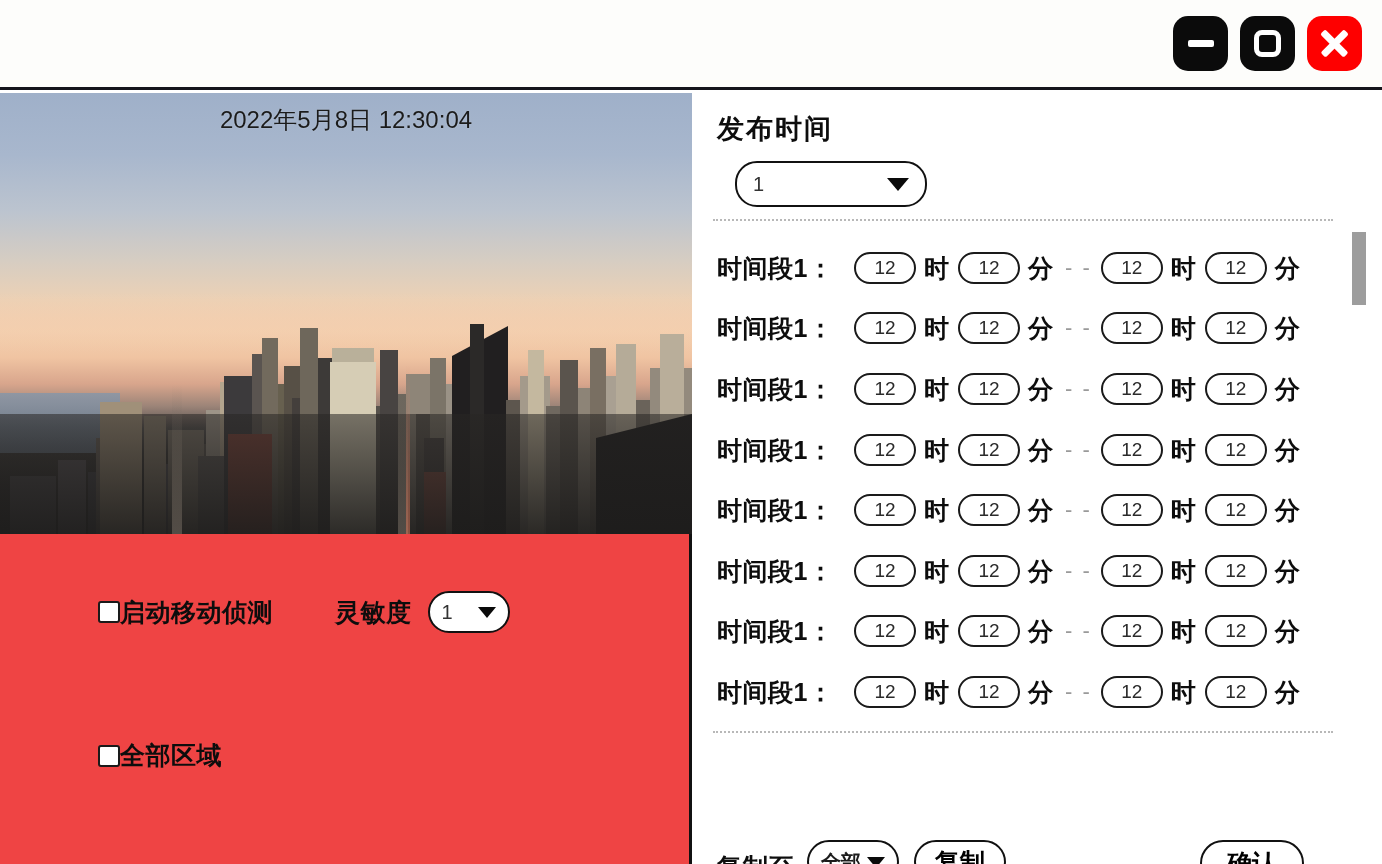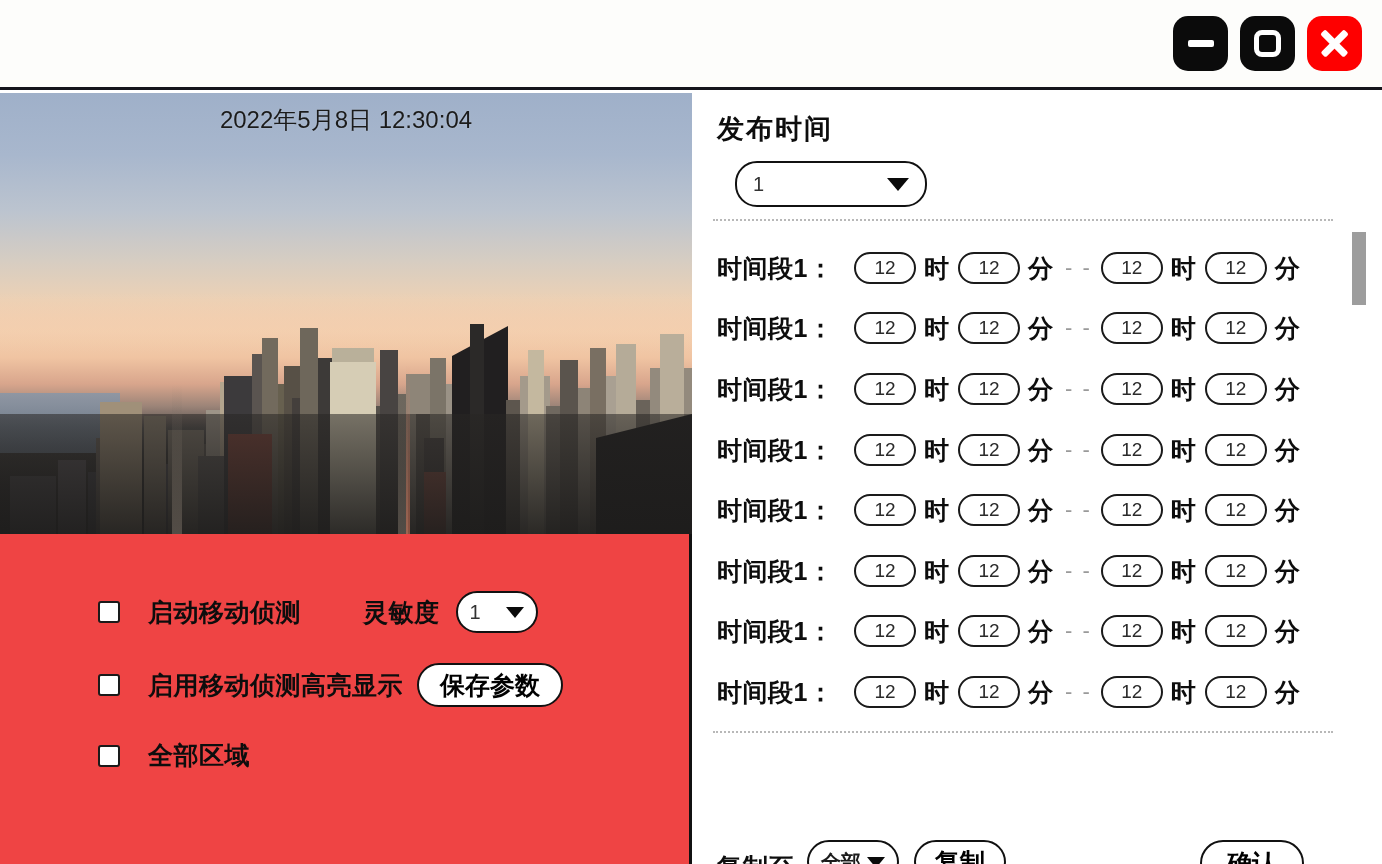--- a/index.html
+++ b/index.html
@@ -125,21 +125,21 @@
   .chk {
     width: 22px; height: 22px;
     border: 2.5px solid #1a1a1a;
     background: #fff;
     border-radius: 3px;
     cursor: pointer;
     flex: 0 0 auto;
   }
   .ctrl-label {
     font-size: 25px; font-weight: 900; color: #0d0d0d;
-    margin-left: 28px; letter-spacing: .5px; white-space: nowrap;
+    margin-left: 0; letter-spacing: .5px; white-space: nowrap;
   }
   .sens-label {
     font-size: 25px; font-weight: 900; color: #0d0d0d;
     margin-left: 62px; letter-spacing: .5px; white-space: nowrap;
   }
   .select-box {
     position: relative;
     border: 2.5px solid #111;
     border-radius: 22px;
     background: #fff;
@@ -364,27 +364,20 @@
   <div class="ctrl-row" style="left:98px; top:498px;">
     <span class="chk"></span>
     <span class="ctrl-label">启动移动侦测</span>
     <span class="sens-label">灵敏度</span>
     <span class="select-box" style="margin-left:16px; width:82px; height:42px; padding:0 12px; justify-content:space-between;">
       <span class="select-val">1</span>
       <span class="caret-sm"></span>
     </span>
   </div>
 
-  <div class="ctrl-row" style="left:98px; top:570px;">
-    <span class="chk"></span>
-    <span class="ctrl-label">启用移动侦测高亮显示</span>
-    <span class="pill-btn" style="margin-left:14px; width:146px; height:44px;">
-      <span>保存参数</span>
-    </span>
-  </div>
 
   <div class="ctrl-row" style="left:98px; top:646px;justify-content:flex-end;">
     <span class="chk"></span>
     <span class="ctrl-label">全部区域</span>
   </div>
 </div>
 
 <div class="right-panel">
 
   <div class="section-title">发布时间</div>

